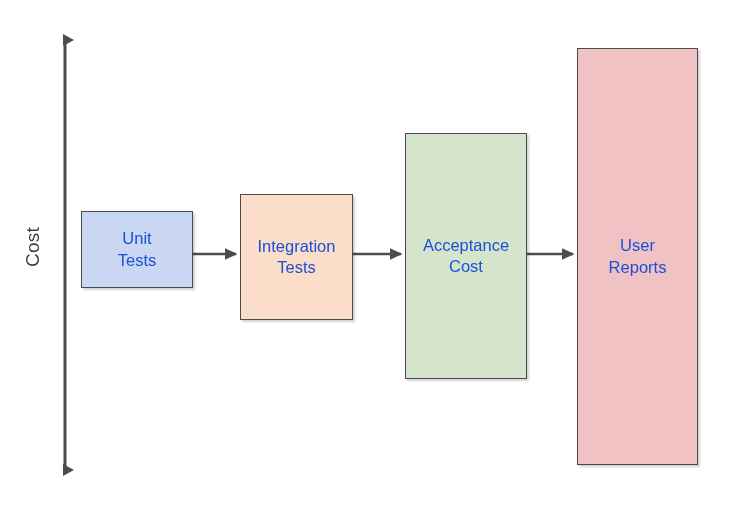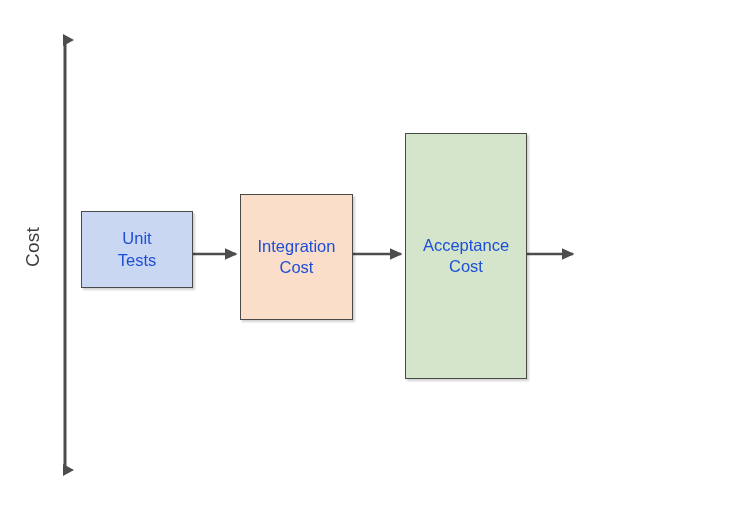--- a/index.html
+++ b/index.html
@@ -102,22 +102,26 @@
     <line x1="527" y1="254" x2="573" y2="254" stroke="#4d4d4d" stroke-width="2.6" marker-end="url(#flowHead)"></line>
   </svg>
 
   <div class="node" id="node-unit-tests" style="left:81px; top:211px; width:112px; height:77px; background:#c9d7f2;">
     <span class="node-label">Unit
 Tests</span>
   </div>
 
   <div class="node" id="node-integration-tests" style="left:240px; top:194px; width:113px; height:126px; background:#fadec9;">
     <span class="node-label">Integration
-Cost</span>
+Tests</span>
   </div>
 
   <div class="node" id="node-acceptance-tests" style="left:405px; top:133px; width:122px; height:246px; background:#d4e5cb;">
     <span class="node-label">Acceptance
 Cost</span>
   </div>
 
+  <div class="node" id="node-user-reports" style="left:577px; top:48px; width:121px; height:417px; background:#f0c2c4;">
+    <span class="node-label">User
+Reports</span>
+  </div>
 
 </div>
 
 </body></html>

